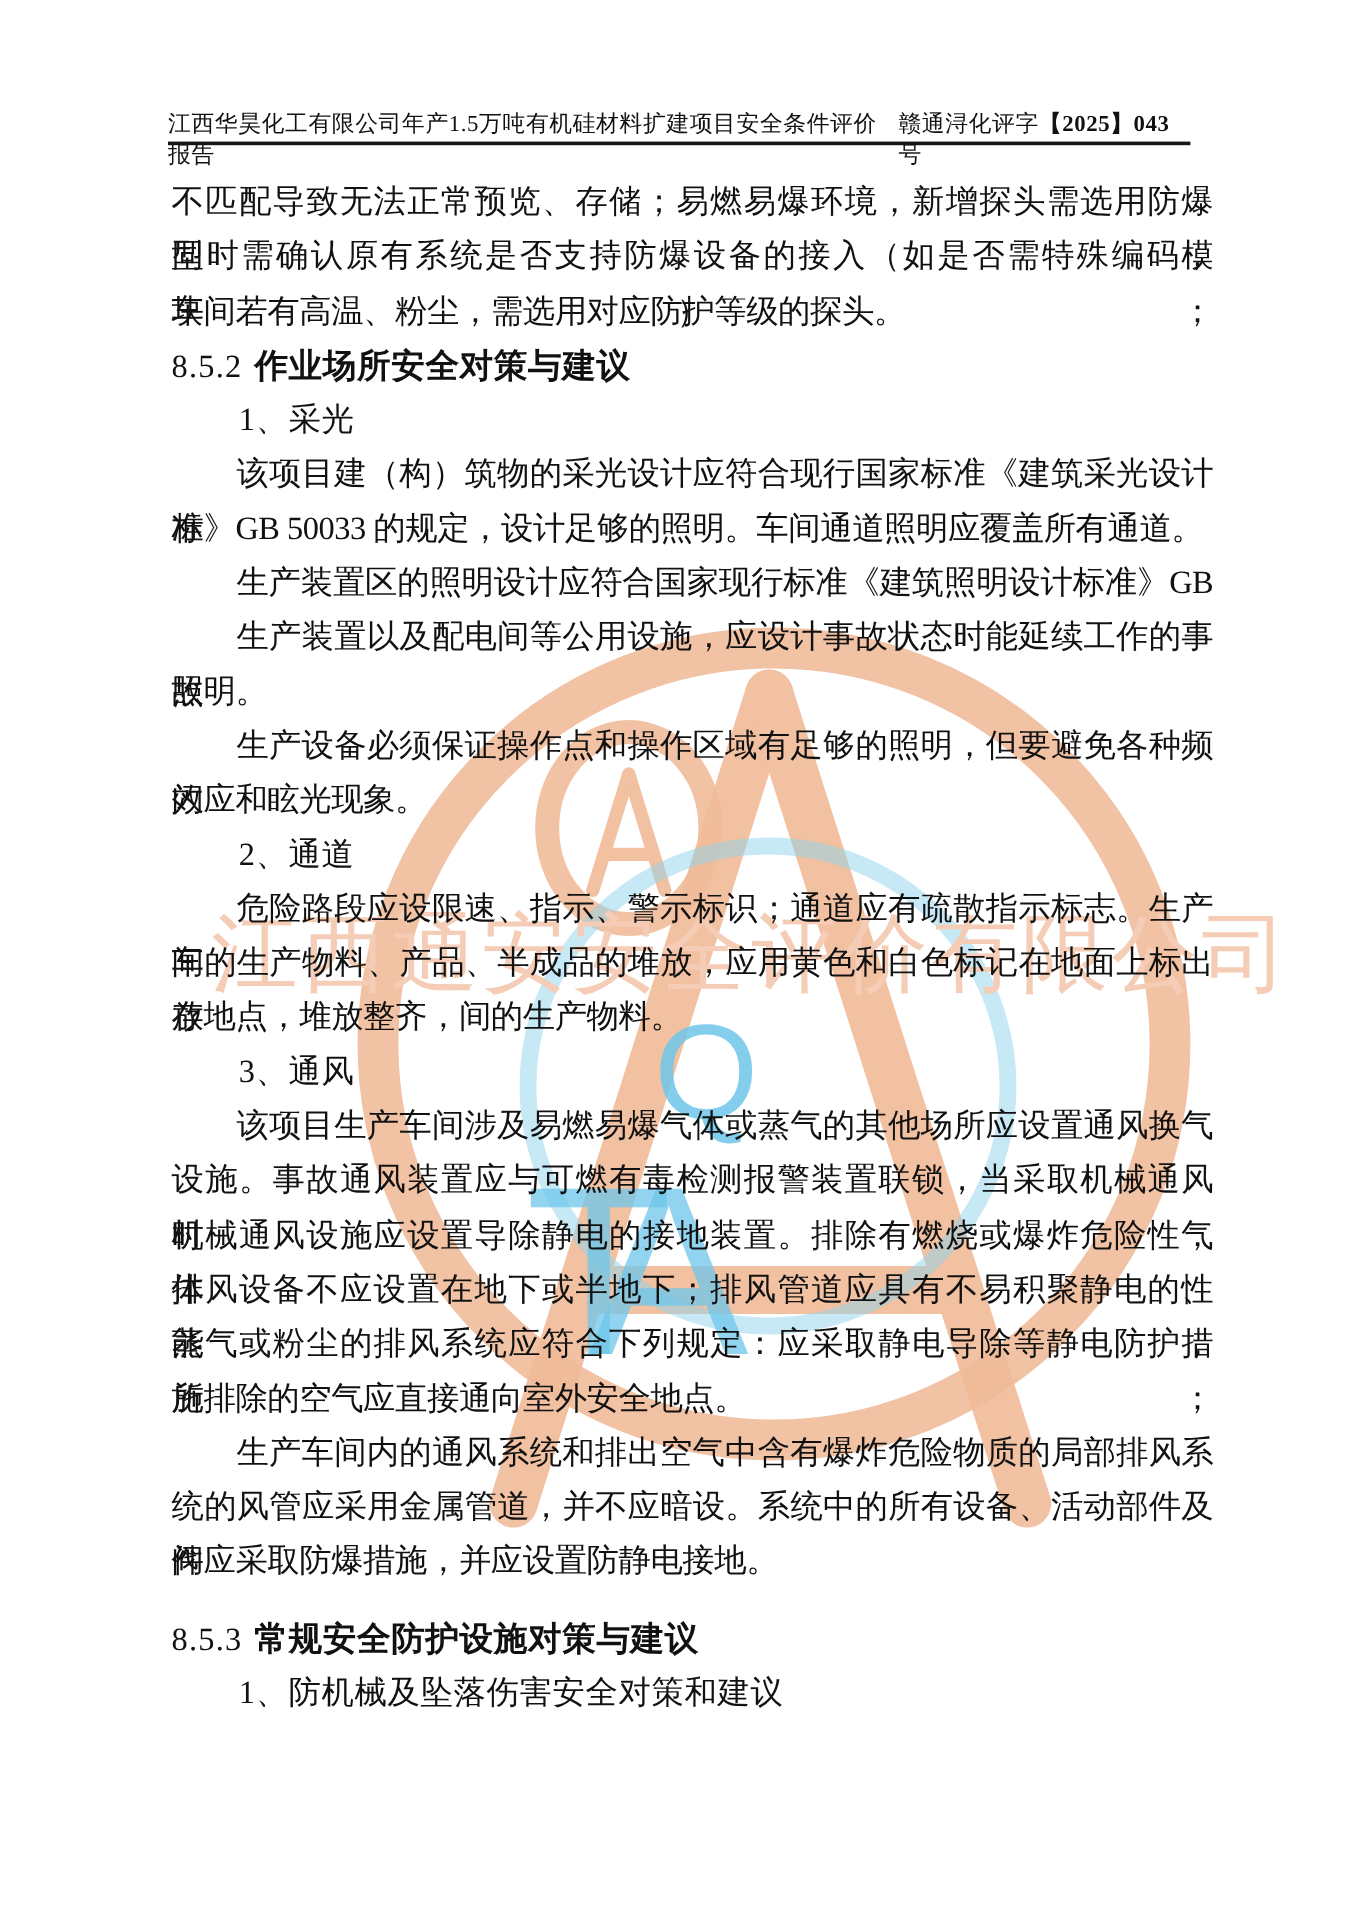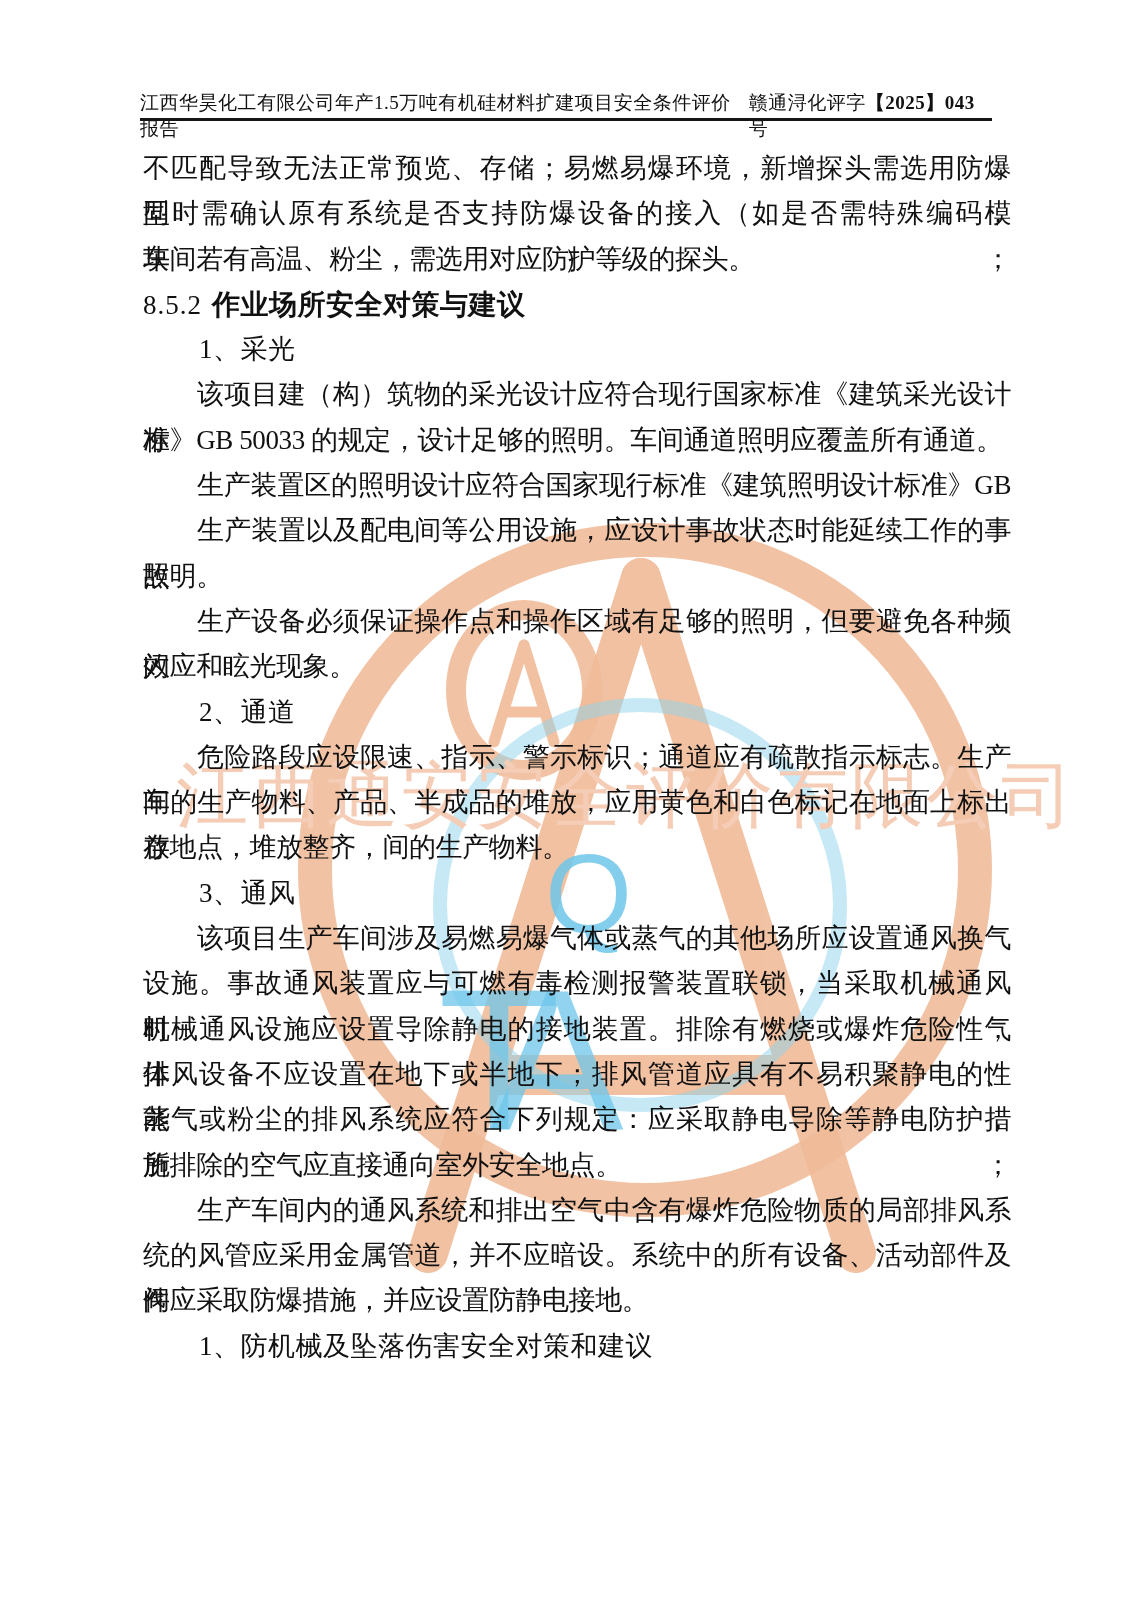--- a/index.html
+++ b/index.html
@@ -131,16 +131,17 @@
       <div class="subitem">3、通风</div>
       <div class="line fill ind">该项目生产车间涉及易燃易爆气体或蒸气的其他场所应设置通风换气</div>
       <div class="line fill">设施。事故通风装置应与可燃有毒检测报警装置联锁，当采取机械通风时，</div>
       <div class="line fill">机械通风设施应设置导除静电的接地装置。排除有燃烧或爆炸危险性气体、</div>
       <div class="line fill">排风设备不应设置在地下或半地下；排风管道应具有不易积聚静电的性能，</div>
       <div class="line fill">蒸气或粉尘的排风系统应符合下列规定：应采取静电导除等静电防护措施；</div>
       <div class="line">所排除的空气应直接通向室外安全地点。</div>
       <div class="line fill ind">生产车间内的通风系统和排出空气中含有爆炸危险物质的局部排风系</div>
       <div class="line fill">统的风管应采用金属管道，并不应暗设。系统中的所有设备、活动部件及阀</div>
       <div class="line">件应采取防爆措施，并应设置防静电接地。</div>
+      <div class="heading hgap"><span class="num">8.5.3</span><span>常规安全防护设施对策与建议</span></div>
       <div class="subitem">1、防机械及坠落伤害安全对策和建议</div>
     </main>
 
 </div>
 
 </body></html>

